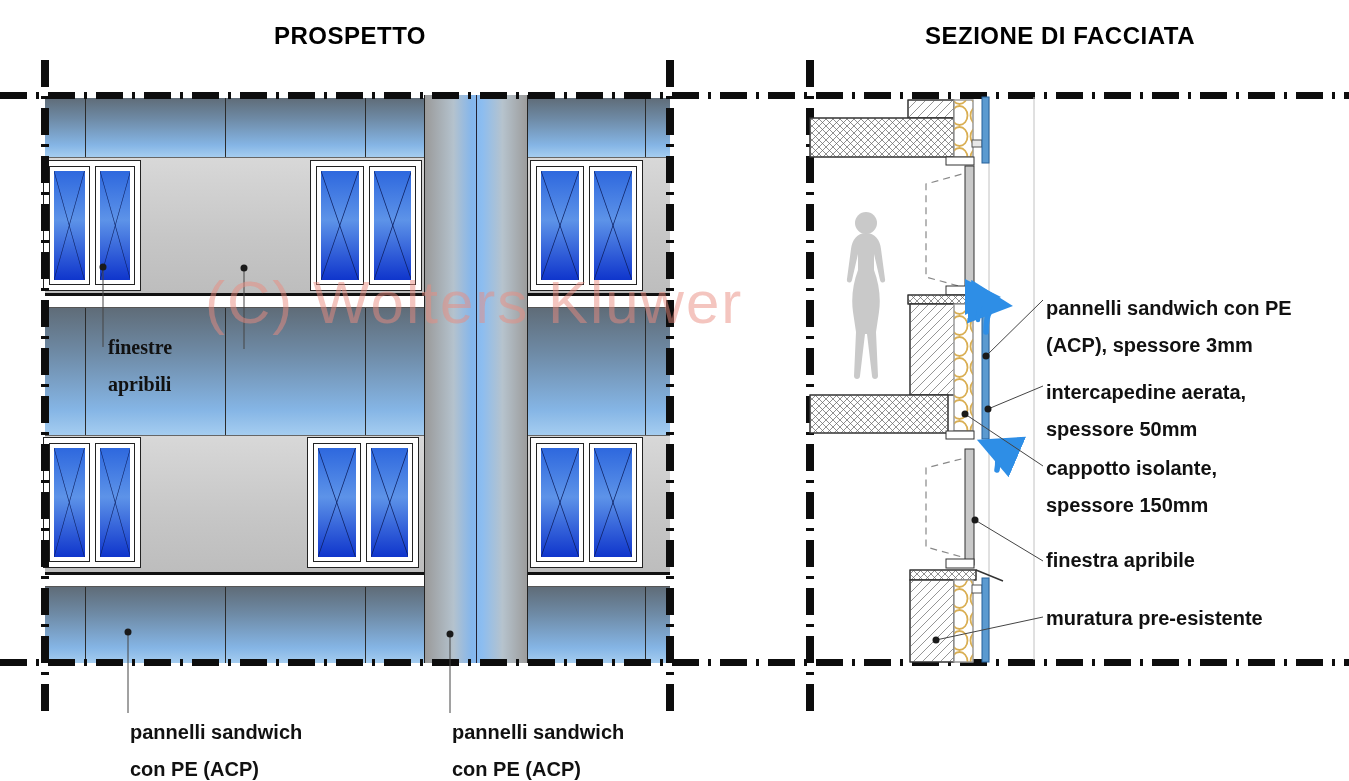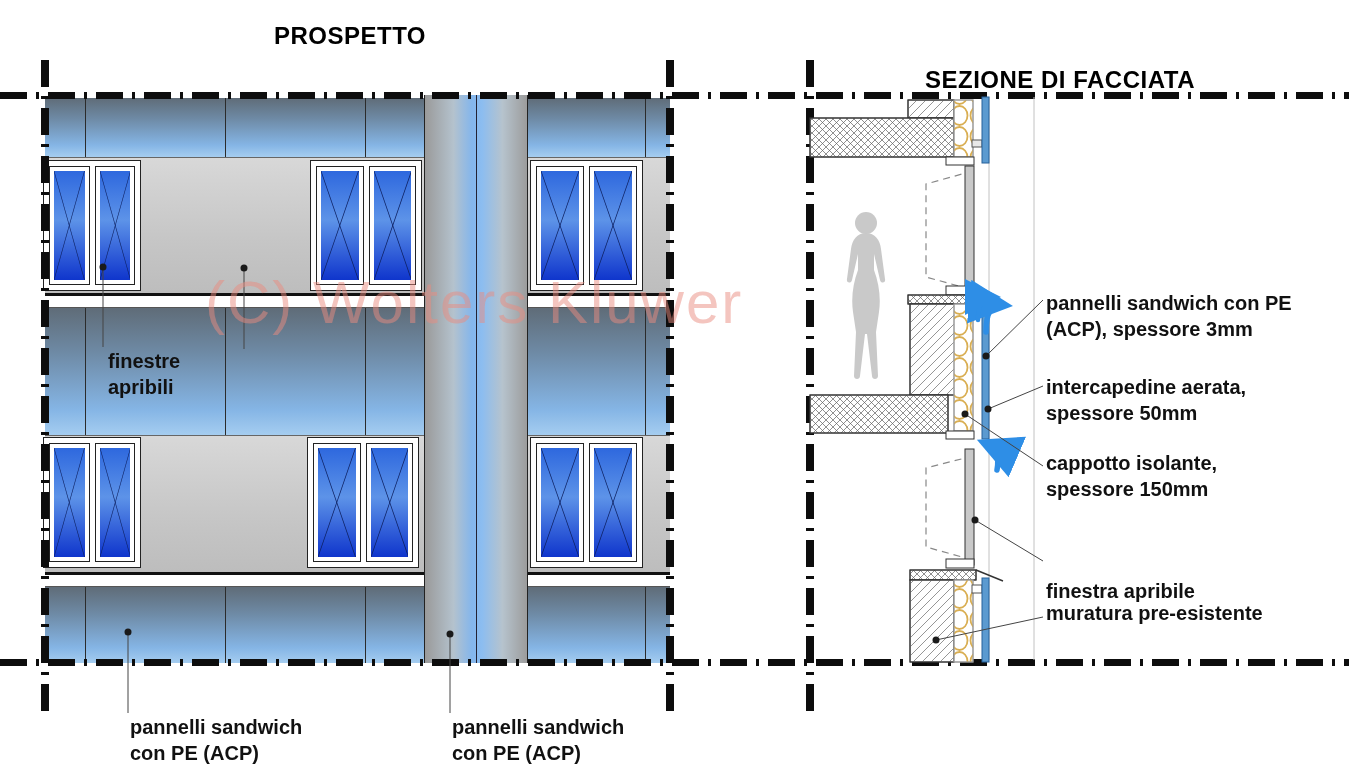--- a/index.html
+++ b/index.html
@@ -1,21 +1,21 @@
 <!DOCTYPE html>
 <html><head>
 <meta charset="utf-8">
 <style>
   html,body{margin:0;padding:0;background:#fff;}
   .canvas{position:relative;width:1349px;height:781px;background:#fff;overflow:hidden;
           font-family:"Liberation Sans",sans-serif;}
   
   .title{position:absolute;top:22px;width:500px;text-align:center;font-size:24px;font-weight:bold;
          color:#000;letter-spacing:.5px;z-index:40;white-space:nowrap;}
-  .lbl{position:absolute;font-size:20px;font-weight:bold;color:#111;line-height:26px;
+  .lbl{position:absolute;font-size:20px;font-weight:bold;color:#111;line-height:37px;
        white-space:pre-line;z-index:40;}
   
   .hdash{position:absolute;height:7px;z-index:10;
      background:repeating-linear-gradient(90deg,#0d0d0d 0 27px,transparent 27px 36px,#0d0d0d 36px 39px,transparent 39px 48px);}
   .vdash{position:absolute;width:8px;z-index:10;
      background:repeating-linear-gradient(180deg,#0d0d0d 0 27px,transparent 27px 36px,#0d0d0d 36px 39px,transparent 39px 48px);}
   
   .facade{position:absolute;left:45px;top:95px;width:625px;height:568px;z-index:1;}
   .band{position:absolute;left:0;width:625px;
         background:linear-gradient(180deg,#5f6c78 0%,#6e8aa5 35%,#85b5e5 80%,#a5cdf0 100%);}
@@ -43,21 +43,21 @@
   
   .watermark{position:absolute;left:205px;top:268px;font-size:60px;font-weight:normal;
              letter-spacing:2px;color:rgba(233,140,128,0.5);z-index:60;white-space:nowrap;}
 </style>
 </head>
 <body>
 
 <div class="canvas">
 
   <div class="title" style="left:100px;">PROSPETTO</div>
-  <div class="title" style="left:810px;margin-top:44px;">SEZIONE DI FACCIATA</div>
+  <div class="title" style="left:810px;">SEZIONE DI FACCIATA</div>
 
   <div class="facade">
 
     <div class="band band-top">
       <div class="joint" style="left:40px"></div>
       <div class="joint" style="left:180px"></div>
       <div class="joint" style="left:320px"></div>
       <div class="joint" style="left:600px"></div>
     </div>
     <div class="band band-mid">
@@ -299,30 +299,30 @@
       <circle cx="128" cy="632" r="3.5"></circle>
       <circle cx="450" cy="634" r="3.5"></circle>
       <circle cx="986" cy="356" r="3.5"></circle>
       <circle cx="988" cy="409" r="3.5"></circle>
       <circle cx="965" cy="414" r="3.5"></circle>
       <circle cx="975" cy="520" r="3.5"></circle>
       <circle cx="936" cy="640" r="3.5"></circle>
     </g>
   </svg>
 
-  <div class="lbl" style="left:108px;top:348px;">finestre
+  <div class="lbl" style="left:108px;top:329px;font-family:Liberation Serif, serif;">finestre
 apribili</div>
   <div class="lbl" style="left:130px;top:714px;">pannelli sandwich
 con PE (ACP)</div>
   <div class="lbl" style="left:452px;top:714px;">pannelli sandwich
 con PE (ACP)</div>
   <div class="lbl" style="left:1046px;top:290px;">pannelli sandwich con PE
 (ACP), spessore 3mm</div>
   <div class="lbl" style="left:1046px;top:368px;margin-top:6px;">intercapedine aerata,
 spessore 50mm</div>
   <div class="lbl" style="left:1046px;top:450px;">cappotto isolante,
 spessore 150mm</div>
-  <div class="lbl" style="left:1046px;top:578px;text-align:center;">finestra apribile</div>
+  <div class="lbl" style="left:1046px;top:542px;text-align:center;">finestra apribile</div>
   <div class="lbl" style="left:1046px;top:600px;">muratura pre-esistente</div>
 
   <div class="watermark">(C) Wolters Kluwer</div>
 
 </div>
 
 </body></html>

